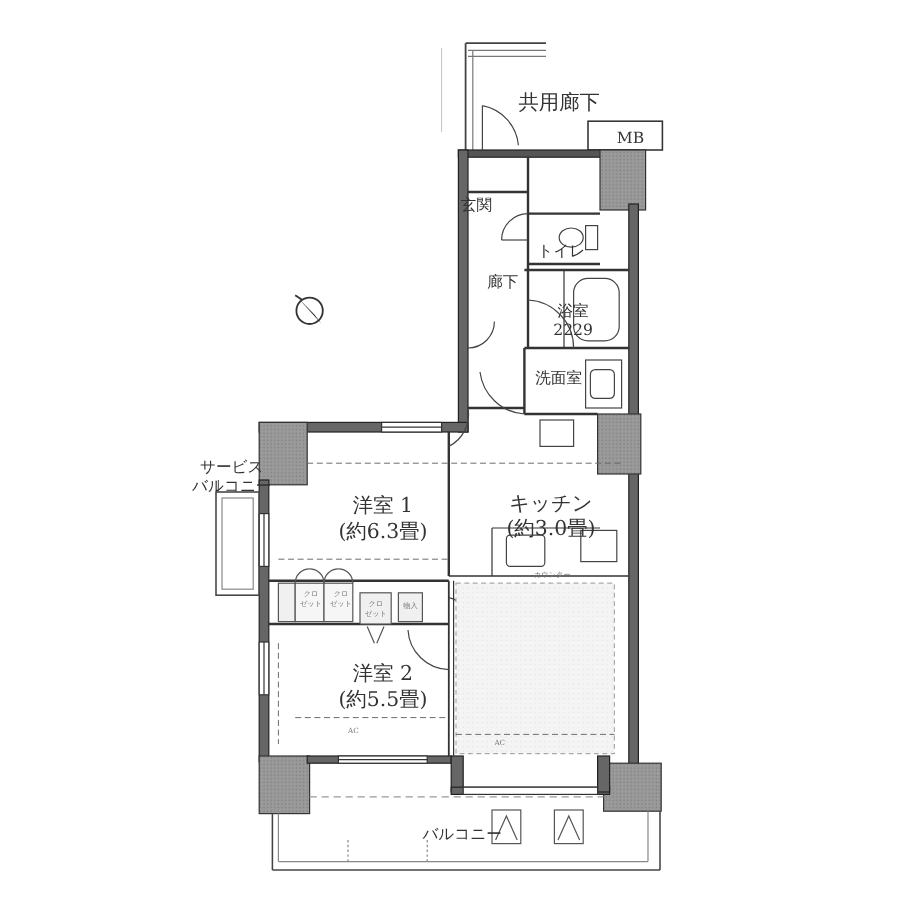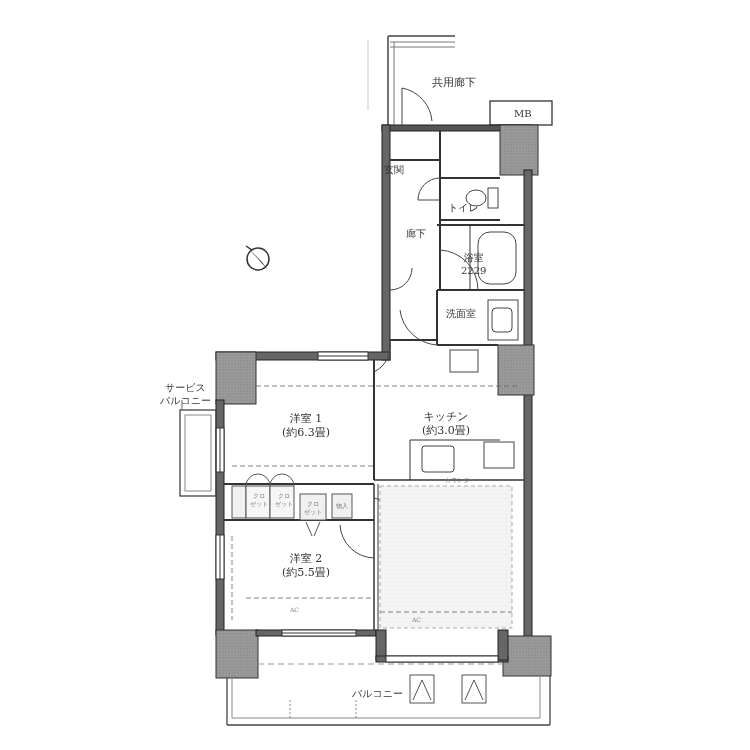--- a/index.html
+++ b/index.html
@@ -1,19 +1,19 @@
 <!DOCTYPE html>
 <html><head>
 <meta charset="utf-8">
 <style>
   html,body{margin:0;padding:0;background:#fff;}
   body{width:750px;height:750px;position:relative;overflow:hidden;font-family:"DejaVu Serif",serif;color:#222;}
   .plan{position:absolute;left:0;top:0;width:750px;height:750px;}
-  .lbl{position:absolute;font-size:11px;white-space:nowrap;color:#333;line-height:1.25;text-align:center;}
-  .lbl.small{font-size:10px;}
+  .lbl{position:absolute;font-size:17px;white-space:nowrap;color:#333;line-height:1.25;text-align:center;}
+  .lbl.small{font-size:13px;}
   .lbl.tiny{font-size:6px;color:#777;}
   svg{position:absolute;left:0;top:0;}
 </style>
 </head>
 <body>
 
 <div class="plan">
 <svg width="750" height="750" viewBox="0 0 750 750">
   <defs>
     <pattern id="hatch" width="3" height="3" patternUnits="userSpaceOnUse">

